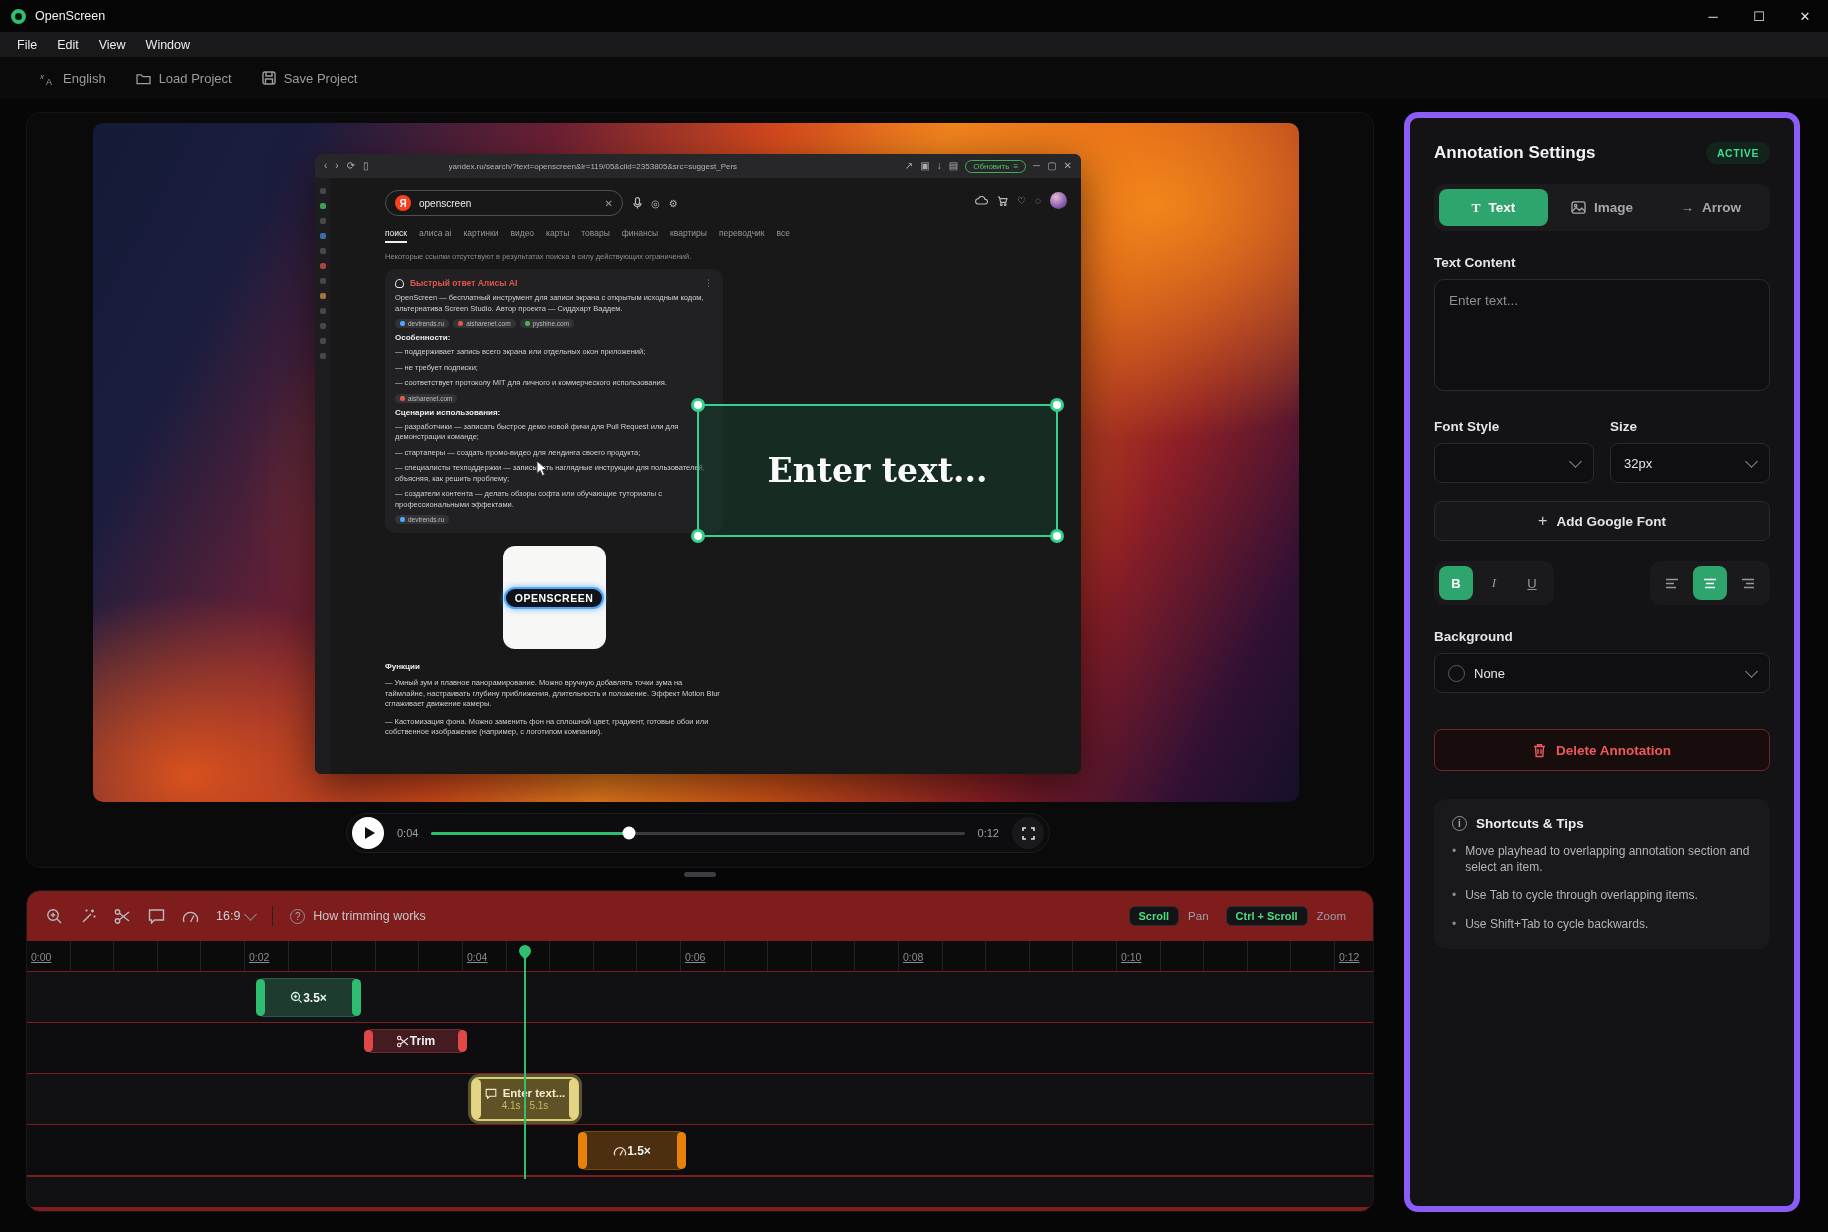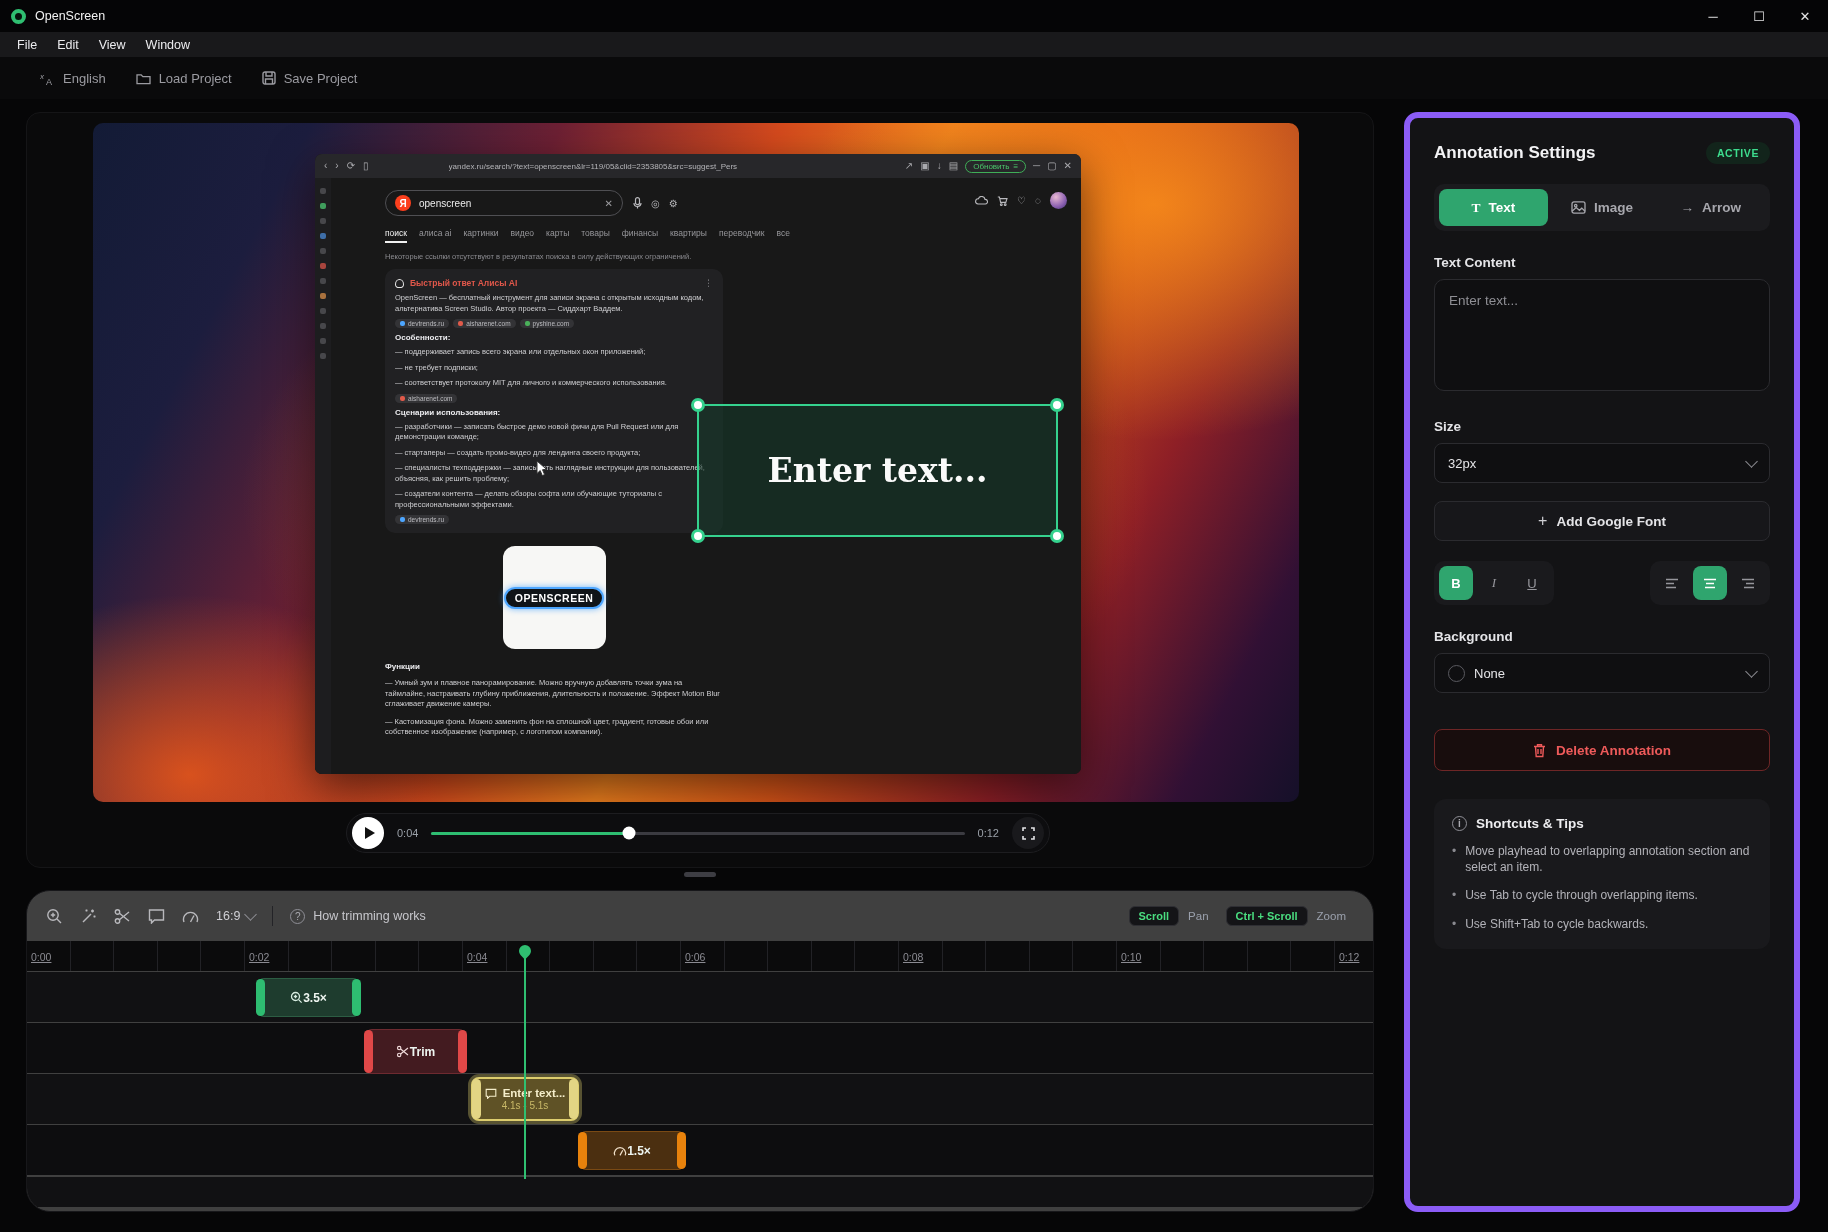--- a/index.html
+++ b/index.html
@@ -96,22 +96,22 @@
   .play-tri{width:0;height:0;border-left:10px solid #101010;border-top:6px solid transparent;border-bottom:6px solid transparent;margin-left:3px;}
   .ptime{font-size:11px;color:#9aa0a8;flex:none;}
   .slider{flex:1;height:3px;background:#3b3b41;border-radius:2px;position:relative;}
   .slider-fill{position:absolute;left:0;top:0;height:3px;background:#2ebd71;border-radius:2px;}
   .slider-thumb{position:absolute;top:50%;transform:translate(-50%,-50%);width:13px;height:13px;background:#fff;border-radius:50%;}
   .fs-btn{width:32px;height:32px;border-radius:50%;background:#19191c;display:flex;align-items:center;justify-content:center;flex:none;}
 
   .drag-handle{position:absolute;left:684px;top:872px;width:32px;height:5px;background:#3d3d43;border-radius:3px;}
 
   
-  .timeline{position:absolute;left:26px;top:890px;width:1348px;height:322px;background:#404040;
-            border:1px solid #17171a;border-radius:24px;overflow:hidden;}
+  .timeline{position:absolute;left:26px;top:890px;width:1348px;height:322px;background:#7f1d1d;
+            border:1px solid #17171a;border-radius:14px;overflow:hidden;}
   .tl-toolbar{position:absolute;left:0;top:0;width:100%;height:50px;display:flex;align-items:center;
               gap:17px;padding:0 19px;}
   .tl-ic{color:#b8b8bc;}
   .ratio{display:flex;align-items:center;gap:6px;color:#cfcfd4;font-size:12.5px;}
   .tl-divider{width:1px;height:20px;background:#232327;}
   .help{display:flex;align-items:center;gap:8px;color:#c6c6cb;font-size:12.5px;}
   .circ{width:15px;height:15px;border:1.3px solid #8f8f96;border-radius:50%;color:#aaaab0;font-size:10px;
         display:inline-flex;align-items:center;justify-content:center;}
   .hints{margin-left:auto;display:flex;align-items:center;gap:9px;}
   .hint-key{border:1px solid #2e2e33;background:#141417;color:#4ade80;font-size:11px;font-weight:bold;
@@ -462,21 +462,21 @@
     <div class="clip clip-zoom" style="left:229px;top:87px;width:105px;height:39px">
       <span class="clip-edge edge-l"></span>
       <svg width="13" height="13" viewBox="0 0 13 13" fill="none" stroke="#d6ece0" stroke-width="1.3">
         <circle cx="5.5" cy="5.5" r="4"></circle>
           <path d="M8.6 8.6 l3 3 M3.8 5.5 h3.4 M5.5 3.8 v3.4"></path>
       </svg>
       <span class="clip-label">3.5×</span>
       <span class="clip-edge edge-r"></span>
     </div>
 
-    <div class="clip clip-trim" style="left:337px;top:138px;width:103px;height:45px">
+    <div class="clip clip-trim" style="left:337px;top:138px;width:103px;height:24px">
       <span class="clip-edge edge-l"></span>
       <svg width="14" height="13" viewBox="0 0 17 17" fill="none" stroke="#f2dcdc" stroke-width="1.5">
         <circle cx="3.5" cy="4" r="2.2"></circle>
           <circle cx="3.5" cy="13" r="2.2"></circle>
           <path d="M5.4 5.2 L15 13 M5.4 11.8 L15 4"></path>
       </svg>
       <span class="clip-label">Trim</span>
       <span class="clip-edge edge-r"></span>
     </div>
 
@@ -533,20 +533,26 @@
         <span>→</span>
         <span>Arrow</span>
       </div>
     </div>
 
     <div class="field-label">Text Content</div>
     <textarea class="textarea" placeholder="Enter text..." style=""></textarea>
 
     <div class="two-col">
       <div class="col">
+        <div class="field-label">Font Style</div>
+        <div class="select">
+          <span class="chev"></span>
+        </div>
+      </div>
+      <div class="col">
         <div class="field-label">Size</div>
         <div class="select">
           <span>32px</span>
           <span class="chev"></span>
         </div>
       </div>
     </div>
 
     <div class="btn-addfont">
       <span class="plus">+</span>

